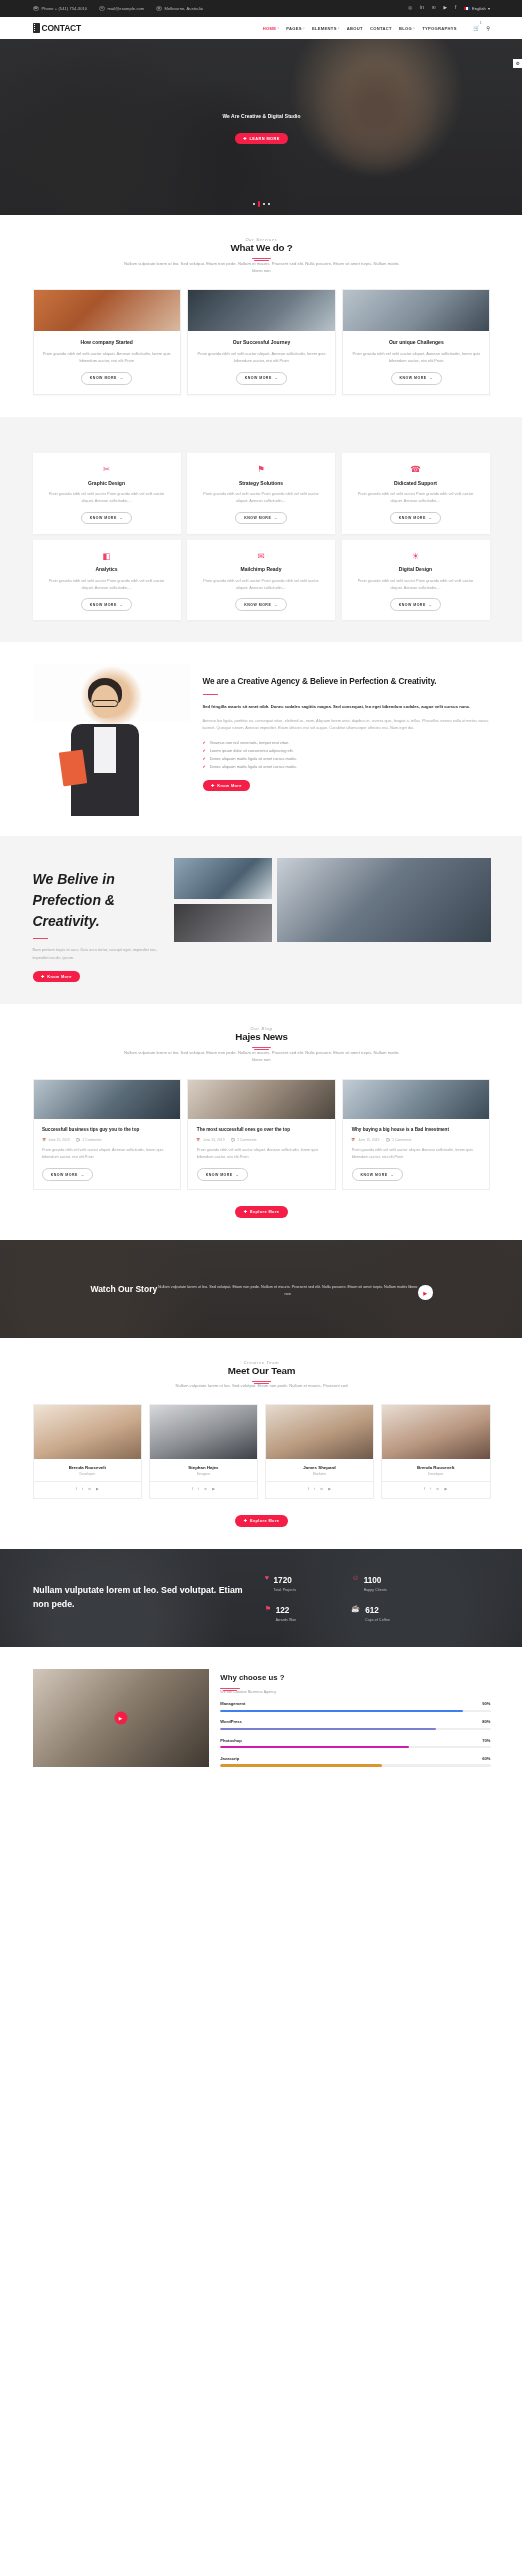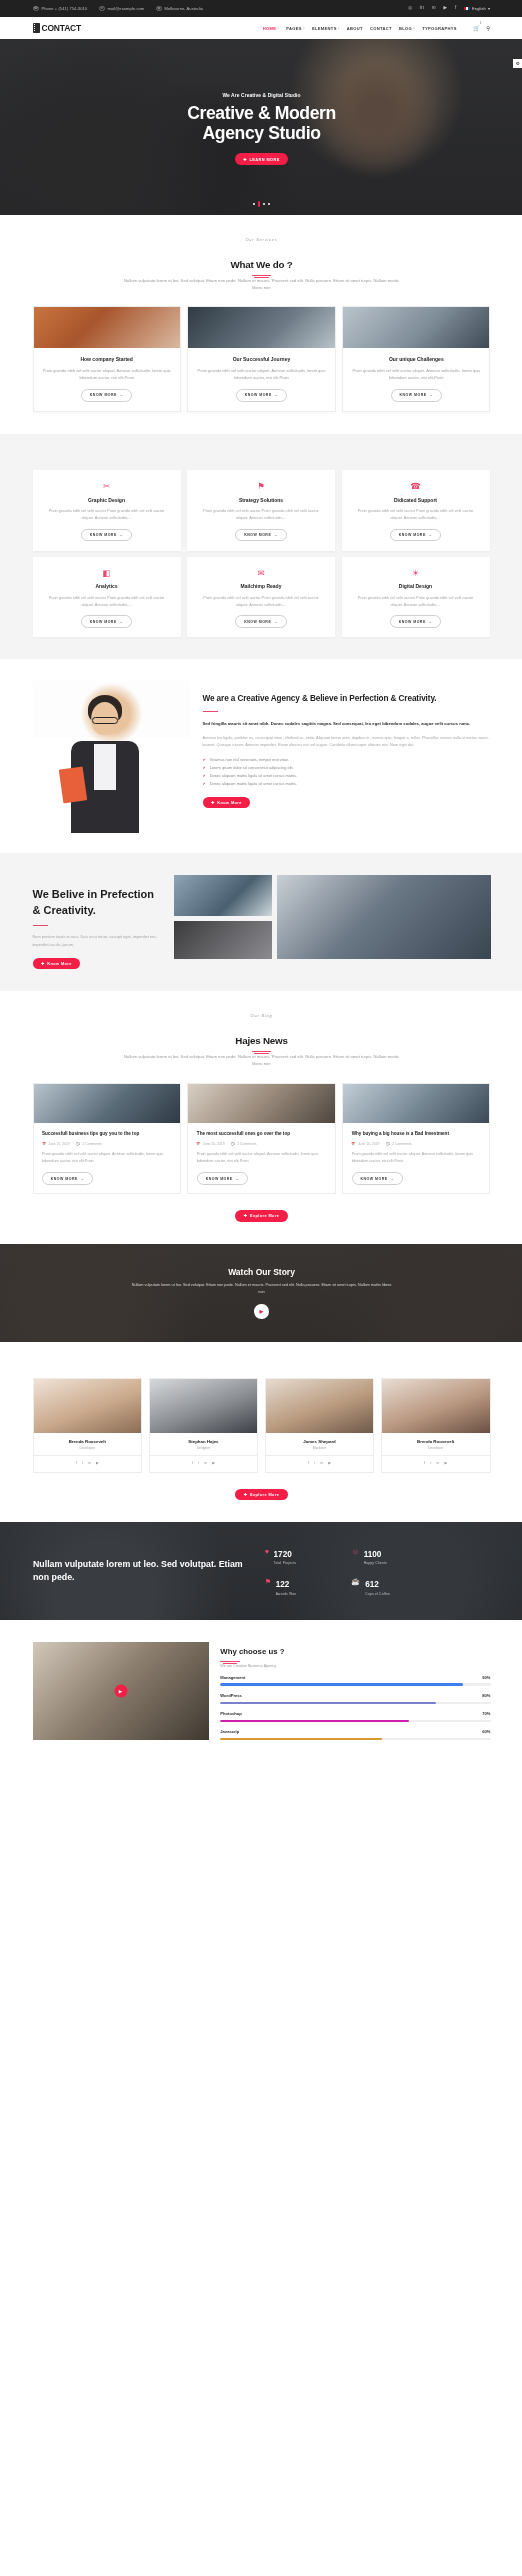--- a/index.html
+++ b/index.html
@@ -103,21 +103,21 @@
     position:absolute; right:0; top:19.6px; z-index:4;
     background:#fff; width:10.5px; height:9.2px; display:flex;align-items:center;justify-content:center;
     font-size:4.6px; color:#222;
   }
 
   
   .sec { padding: 22px 0; }
   .sec-head { text-align:center; }
   .eyebrow { font-size:3.9px; color:#9a9a9a; font-style:italic; letter-spacing:0.8px; }
   .eyebrow.caps { font-style:normal; text-transform:uppercase; letter-spacing:1px;}
-  .sec-title { font-size:9.8px; font-weight:bold; color:#1d1d1d; margin-top:17px; letter-spacing:-0.2px;}
+  .sec-title { font-size:9.8px; font-weight:bold; color:#1d1d1d; margin-top:0; letter-spacing:-0.2px;}
   .divider { width:19.6px; height:0; margin:5.2px auto 0; position:relative;}
   .divider::before,.divider::after{content:"";position:absolute;left:0;right:0;height:0.8px;background:#f0456b;border-radius:0.7px;}
   .divider::before{top:0;} .divider::after{top:2px;left:2.6px;right:2.6px;}
   .sec-desc { font-size:4.2px; color:#9a9a9a; line-height:1.85; text-align:center; margin:6.5px auto 0; width:281px;}
 
   
   .cards3 { display:flex; gap:6.5px; margin-top:14.4px; }
   .card {
     flex:1; background:#fff; border:0.4px solid #ededed; text-align:center;
     padding-bottom: 9.2px; box-shadow: 0 0.7px 2px rgba(0,0,0,.035);
@@ -167,21 +167,21 @@
   .div-left { width:15.7px;height:0.8px;background:#f0456b;margin:5.9px 0 7.8px;}
   .lead { font-size:4.2px; font-weight:bold; color:#2b2b2b; line-height:1.8;}
   .para { font-size:3.9px; color:#a6a6a6; line-height:1.95; margin-top:6.5px;}
   .checks { margin-top:6.5px; }
   .checks li { list-style:none; font-size:3.9px; color:#8d8d8d; line-height:2.05; display:flex; gap:3.9px; align-items:center;}
   .chk { color:#e0315c; font-size:3.9px; }
 
   
   .believe { display:flex; gap:10.5px; align-items:flex-start;}
   .believe-left { width: 131px; padding-top:10.5px; }
-  .believe-left h2 { font-size:11px; font-weight:bold; line-height:1.5; color:#1d1d1d;}
+  .believe-left h2 { font-size:14px; font-weight:bold; line-height:1.5; color:#1d1d1d;font-style:italic;}
   .believe-right { flex:1; display:flex; gap:5.2px; }
   .mosaic { width:98px; display:flex; flex-direction:column; gap:5.2px;}
   .m-a{height:41px;background:linear-gradient(135deg,#8fa5b5,#4a6070 60%,#cfd8dd);}
   .m-b{height:38px;background:linear-gradient(135deg,#3b3b3e,#8c8c90);}
   .m-big{flex:1;height:84px;background:linear-gradient(135deg,#c9cfd6,#6a7784 45%,#3a4552);}
 
   
   .news-grid{display:flex;gap:6.5px;margin-top:14.4px;}
   .news{flex:1;background:#fff;border:0.4px solid #ededed;padding-bottom:8.5px;}
   .news-img{height:39px;}
@@ -199,21 +199,21 @@
 
   
   .video {
     height: 98px; position:relative; overflow:hidden;
     background:
       radial-gradient(circle at 14% 60%, #5d5148 0 12%, transparent 30%),
       radial-gradient(circle at 86% 58%, #534a44 0 12%, transparent 30%),
       linear-gradient(180deg,#57514c,#433e3a);
   }
   .video::after{content:"";position:absolute;inset:0;background:rgba(35,33,32,.58);}
-  .video-in{position:absolute;inset:0;z-index:2;display:flex;flex-direction:column;align-items:center;justify-content:center;}
+  .video-in{position:absolute;inset:0;z-index:2;display:flex;flex-direction:row;align-items:center;justify-content:center;}
   .video h2{color:#fff;font-size:8.5px;font-weight:bold;}
   .video p{color:#d8d8d8;font-size:3.8px;line-height:1.9;text-align:center;width:261px;margin-top:5.2px;}
   .play{
     margin-top:7.8px;width:14.4px;height:14.4px;border-radius:50%;background:#fff;
     display:flex;align-items:center;justify-content:center;color:#f41e46;font-size:5.2px;
   }
 
   
   .team-grid{display:flex;gap:6.5px;margin-top:14.4px;}
   .member{flex:1;background:#fff;border:0.4px solid #ededed;text-align:center;padding-bottom:7.2px;}
@@ -331,24 +331,20 @@
       <span class="hdr-icons">
         <span class="cart">🛒<span class="badge">1</span></span>
         <span class="srch">⚲</span>
       </span>
     </div>
   </div>
 
   <div class="hero">
     <div class="hero-inner">
       <div class="hero-sub">We Are Creative &amp; Digital Studio</div>
-      <div class="hero-title">
-        <div>Creative &amp; Modern</div>
-        <div>Agency Studio</div>
-      </div>
       <button class="btn-pill">
         <span class="dot">✚</span>
         <span>LEARN MORE</span>
       </button>
     </div>
     <div class="hero-dots">
       <i></i>
       <i class="on"></i>
       <i></i>
       <i></i>
@@ -616,20 +612,26 @@
   <div class="video">
     <div class="video-in">
       <h2>Watch Our Story</h2>
       <p>Nullam vulputate lorem ut leo. Sed volutpat. Etiam non pede. Nullam et mauris. Praesent sed elit. Nulla posuere. Etiam sit amet turpis. Nullam mattis libero non</p>
       <div class="play">▶</div>
     </div>
   </div>
 
   <div class="sec">
     <div class="container">
+      <div class="sec-head">
+        <div class="eyebrow">Creative Team</div>
+        <div class="sec-title">Meet Our Team</div>
+        <div class="divider"></div>
+        <div class="sec-desc">Nullam vulputate lorem ut leo. Sed volutpat. Etiam non pede. Nullam et mauris. Praesent sed</div>
+      </div>
       <div class="team-grid">
         <div class="member">
           <div class="m-img t1"></div>
           <div class="m-name">Brenda Roosevelt</div>
           <div class="m-role">Developer</div>
           <div class="m-soc">
             <span>f</span>
             <span>t</span>
             <span>in</span>
             <span>▶</span>

